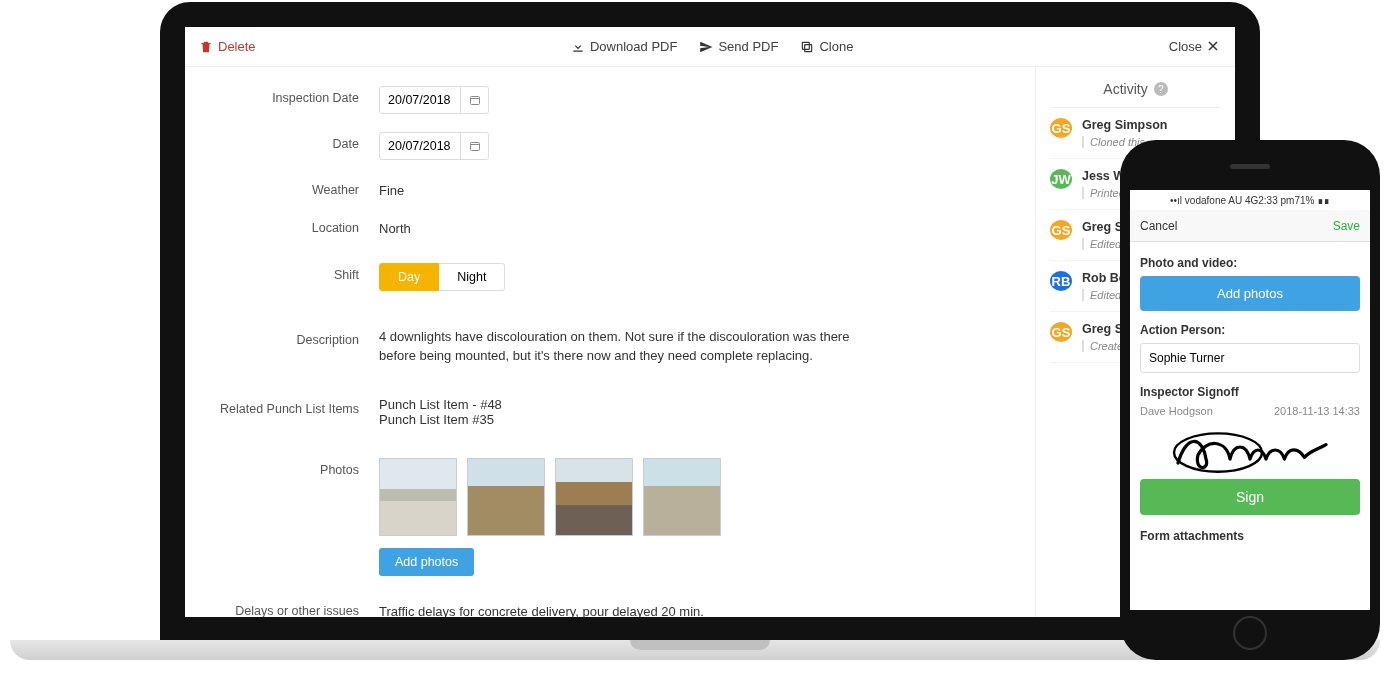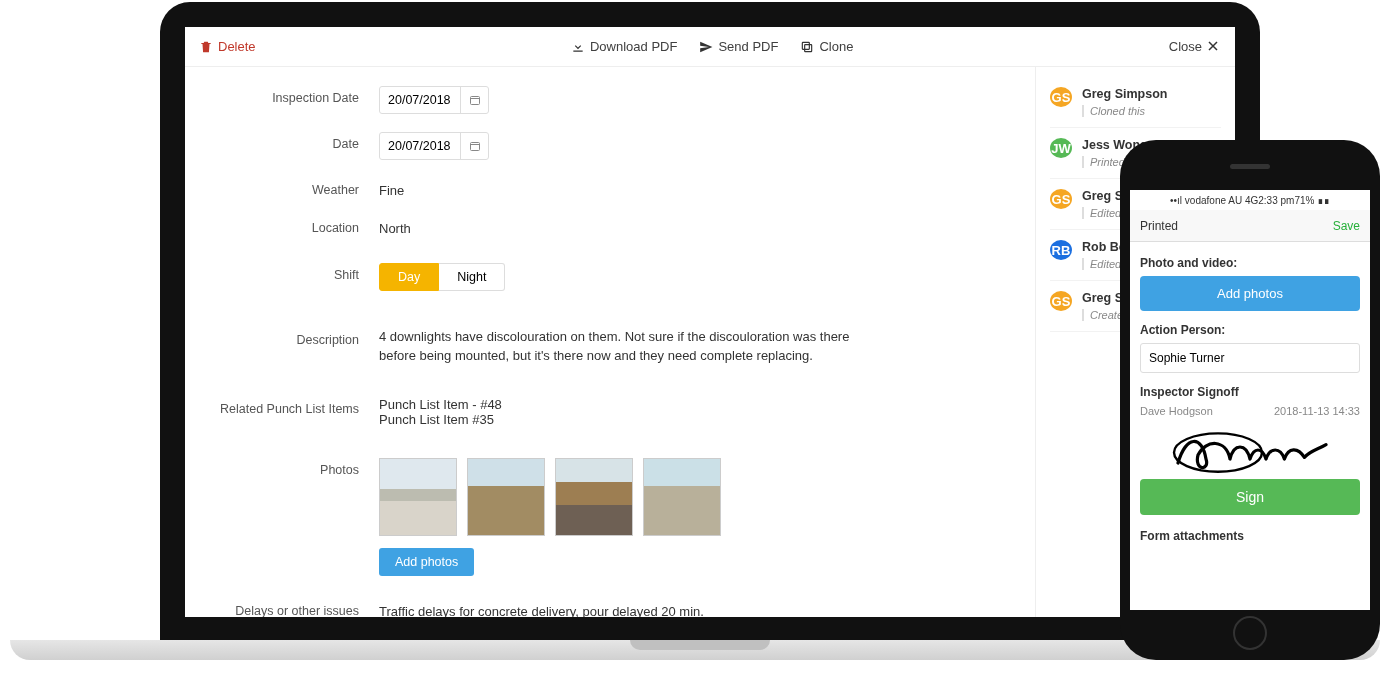--- a/index.html
+++ b/index.html
@@ -266,20 +266,24 @@
         <div class="row" style="padding-top:14px;">
           <div class="lbl">Delays or other issues</div>
           <div class="val">
               <div style="padding-top:5px;">Traffic delays for concrete delivery, pour delayed 20 min.</div>
             </div>
         </div>
 
       </div>
 
       <div class="activity-pane">
+        <div class="activity-h">
+          <span>Activity</span>
+          <span class="q-icon">?</span>
+        </div>
         <div id="activity-list">
             <div class="act-item">
               <div class="avatar av-orange">GS</div>
     <div>
                 <div class="act-name">Greg Simpson</div>
     <div class="act-sub">Cloned this</div>
               </div>
             </div>
             <div class="act-item">
               <div class="avatar av-green">JW</div>
@@ -320,21 +324,21 @@
 
 <div class="phone">
   <div class="phone-speaker"></div>
   <div class="phone-screen">
     <div class="statusbar">
       <span>••ıl <span>vodafone AU  4G</span></span>
       <span>2:33 pm</span>
       <span><span>71%</span> ∎∎</span>
     </div>
     <div class="navbar">
-      <span class="cancel">Printed</span>
+      <span class="cancel">Cancel</span>
       <span class="save">Save</span>
     </div>
     <div class="pbody">
       <div class="plbl">Photo and video:</div>
       <button class="btn-blue-full">Add photos</button>
 
       <div class="plbl" style="margin-top:12px;">Action Person:</div>
       <input class="pinput" value="Sophie Turner" style="">
 
       <div class="plbl" style="margin-top:12px;">Inspector Signoff</div>

